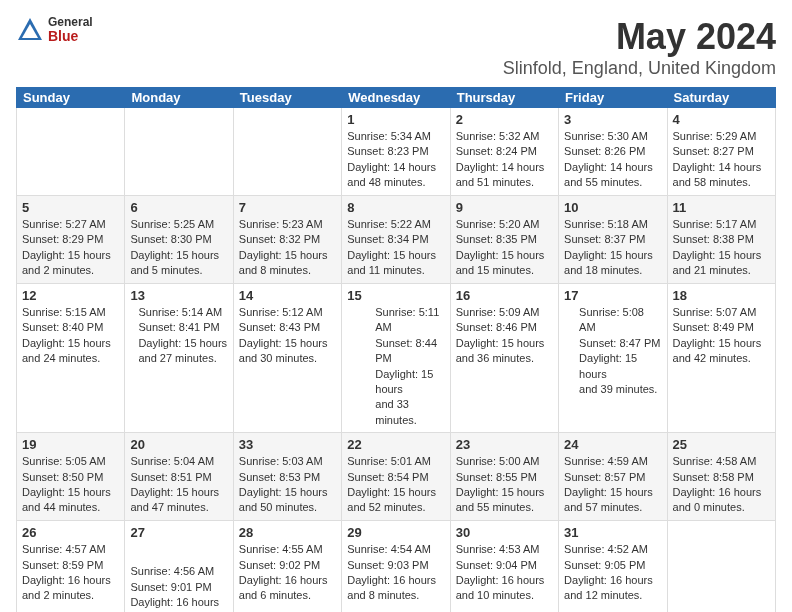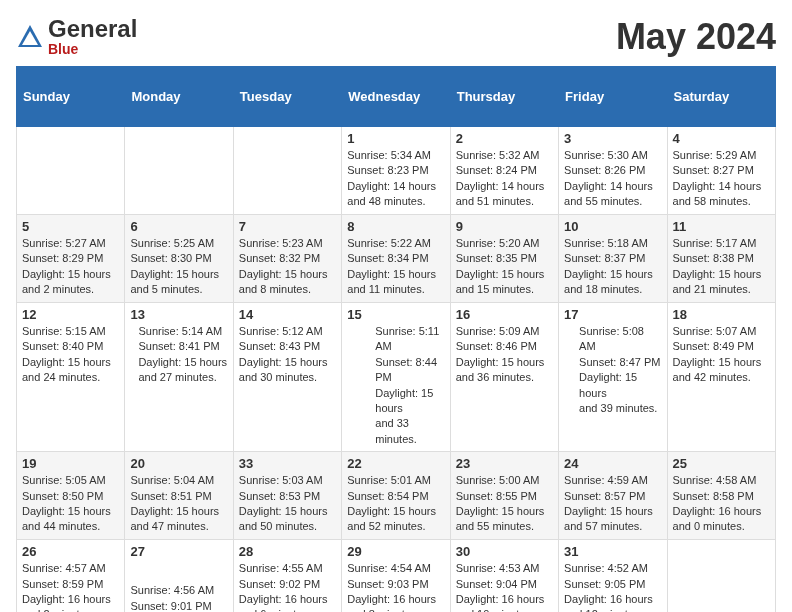--- a/index.html
+++ b/index.html
@@ -19,21 +19,21 @@
     .logo {
       display: flex;
       align-items: center;
     }
     .logo-text {
       display: flex;
       flex-direction: column;
       line-height: 1.1;
     }
     .logo-general {
-      font-size: 24px;
+      font-size: 12px;
       font-weight: bold;
       color: #333;
     }
     .logo-blue {
       font-size: 14px;
       font-weight: bold;
       color: #b91c1c;
     }
     .logo-icon {
       width: 28px;
@@ -54,21 +54,21 @@
     }
     table {
       width: 100%;
       border-collapse: collapse;
       table-layout: fixed;
     }
     thead tr th {
       background-color: #2b6cb0;
       color: #fff;
       text-align: left;
-      padding: 22px 6px;
+      padding: 2px 6px;
       font-size: 13px;
       font-weight: bold;
       border: 1px solid #2b6cb0;
     }
     tbody tr td {
       vertical-align: top;
       padding: 4px 5px;
       font-size: 11px;
       color: #333;
       border: 1px solid #ddd;
@@ -99,20 +99,21 @@
       <polygon points="14,2 26,24 2,24" fill="#2b6cb0"></polygon>
       <polygon points="14,8 22,22 6,22" fill="#fff"></polygon>
     </svg>
     <div class="logo-text">
       <span class="logo-general">General</span>
       <span class="logo-blue">Blue</span>
     </div>
   </div>
   <div class="title-block">
     <div class="main-title">May 2024</div>
+    <div class="subtitle">Slinfold, England, United Kingdom</div>
   </div>
 </div>
 
 <table>
   <thead>
     <tr>
     <th>Sunday</th>
         <th>Monday</th>
         <th>Tuesday</th>
         <th>Wednesday</th>

